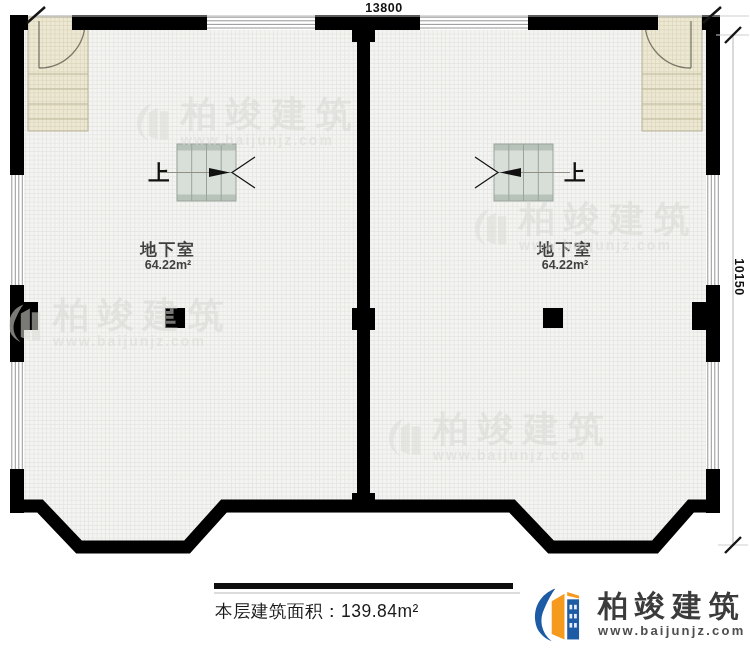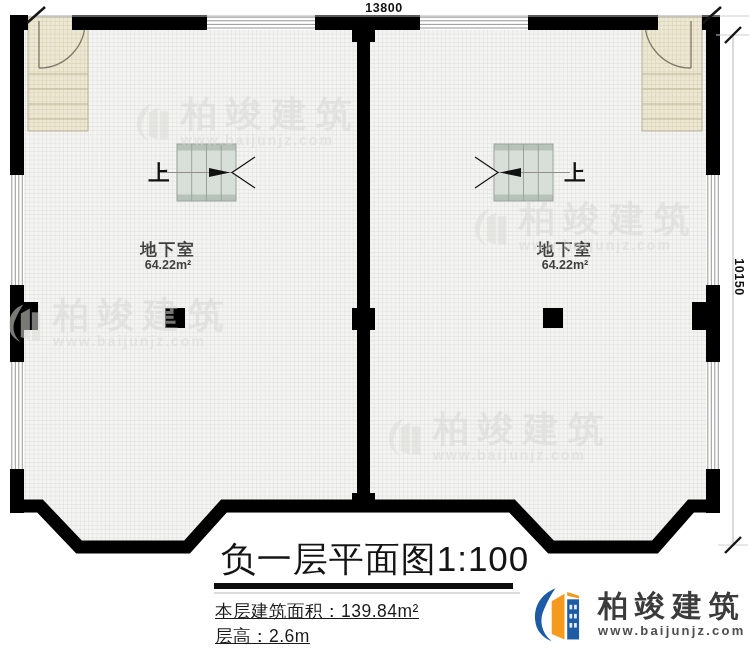--- a/index.html
+++ b/index.html
@@ -23,21 +23,21 @@
   .stair-up{font-size:21px;font-weight:bold;color:#111;width:24px;text-align:center;}
 
   .room-label{width:110px;text-align:center;color:#404040;}
   .room-label .rname{font-size:16.5px;font-weight:bold;letter-spacing:2px;line-height:17px;}
   .room-label .rarea{font-size:12.5px;font-weight:bold;line-height:14px;text-align:center;}
 
   .title{left:0;top:536px;width:750px;text-align:center;font-size:35px;color:#141414;
          letter-spacing:1px;white-space:nowrap;}
   .title-rule{left:214px;top:583px;width:299px;height:6px;background:#0d0d0d;}
   .title-rule-thin{left:214px;top:592px;width:306px;height:2px;background:#dcdcdc;}
-  .tb-line{left:215px;font-size:17.5px;color:#1a1a1a;letter-spacing:.5px;white-space:nowrap;text-decoration:underline;}
+  .tb-line{left:215px;font-size:17.5px;color:#1a1a1a;letter-spacing:.5px;white-space:nowrap;}
   .tb-area{top:599px;}
   .tb-height{top:624px;}
 
   .logo{left:528px;top:580px;display:flex;align-items:center;gap:8px;}
   .logo-text{display:flex;flex-direction:column;}
   .logo-brand{font-size:30px;font-weight:bold;color:#3b3b3b;letter-spacing:7px;line-height:34px;white-space:nowrap;}
   .logo-url{font-size:13px;font-weight:bold;color:#4e4e4e;letter-spacing:2.2px;line-height:15px;white-space:nowrap;}
 
   .wm{position:absolute;display:flex;align-items:flex-start;gap:5px;opacity:.55;pointer-events:none;}
   .wm-col{display:flex;flex-direction:column;}
@@ -216,25 +216,23 @@
       <path d="M30 8 C14 14 6 28 8 44 C9 54 16 62 26 66 C14 56 12 42 18 30 C22 21 26 13 30 8 Z" fill="#dcdcd8"></path>
       <polygon points="26,22 40,14 40,64 26,58" fill="#dcdcd8"></polygon>
       <rect x="43" y="20" width="13" height="44" fill="#dcdcd8"></rect>
     </svg>
     <div class="wm-col">
       <div class="wm-cjk">柏竣建筑</div>
       <div class="wm-url">www.baijunjz.com</div>
     </div>
   </div>
 
-  <div class="abs title">负一层平面图1:100</div>
   <div class="abs title-rule"></div>
   <div class="abs title-rule-thin"></div>
   <div class="abs tb-line tb-area">本层建筑面积：139.84m²</div>
-  <div class="abs tb-line tb-height">层高：2.6m</div>
 
   <div class="abs logo">
     <svg width="62" height="66" viewBox="0 0 68 70">
       <path d="M30 8 C14 14 6 28 8 44 C9 54 16 62 26 66 C14 56 12 42 18 30 C22 21 26 13 30 8 Z" fill="var(--logo_blue,#1d5ba4)"></path>
       <polygon points="26,22 40,14 40,64 26,58" fill="var(--logo_orange,#f59a1d)"></polygon>
       <rect x="43" y="20" width="13" height="44" fill="var(--logo_blue,#1d5ba4)"></rect>
       <g fill="#fff" opacity="0.9">
         <rect x="45.5" y="26" width="3" height="5"></rect>
           <rect x="50.5" y="26" width="3" height="5"></rect>
         <rect x="45.5" y="36" width="3" height="5"></rect>

